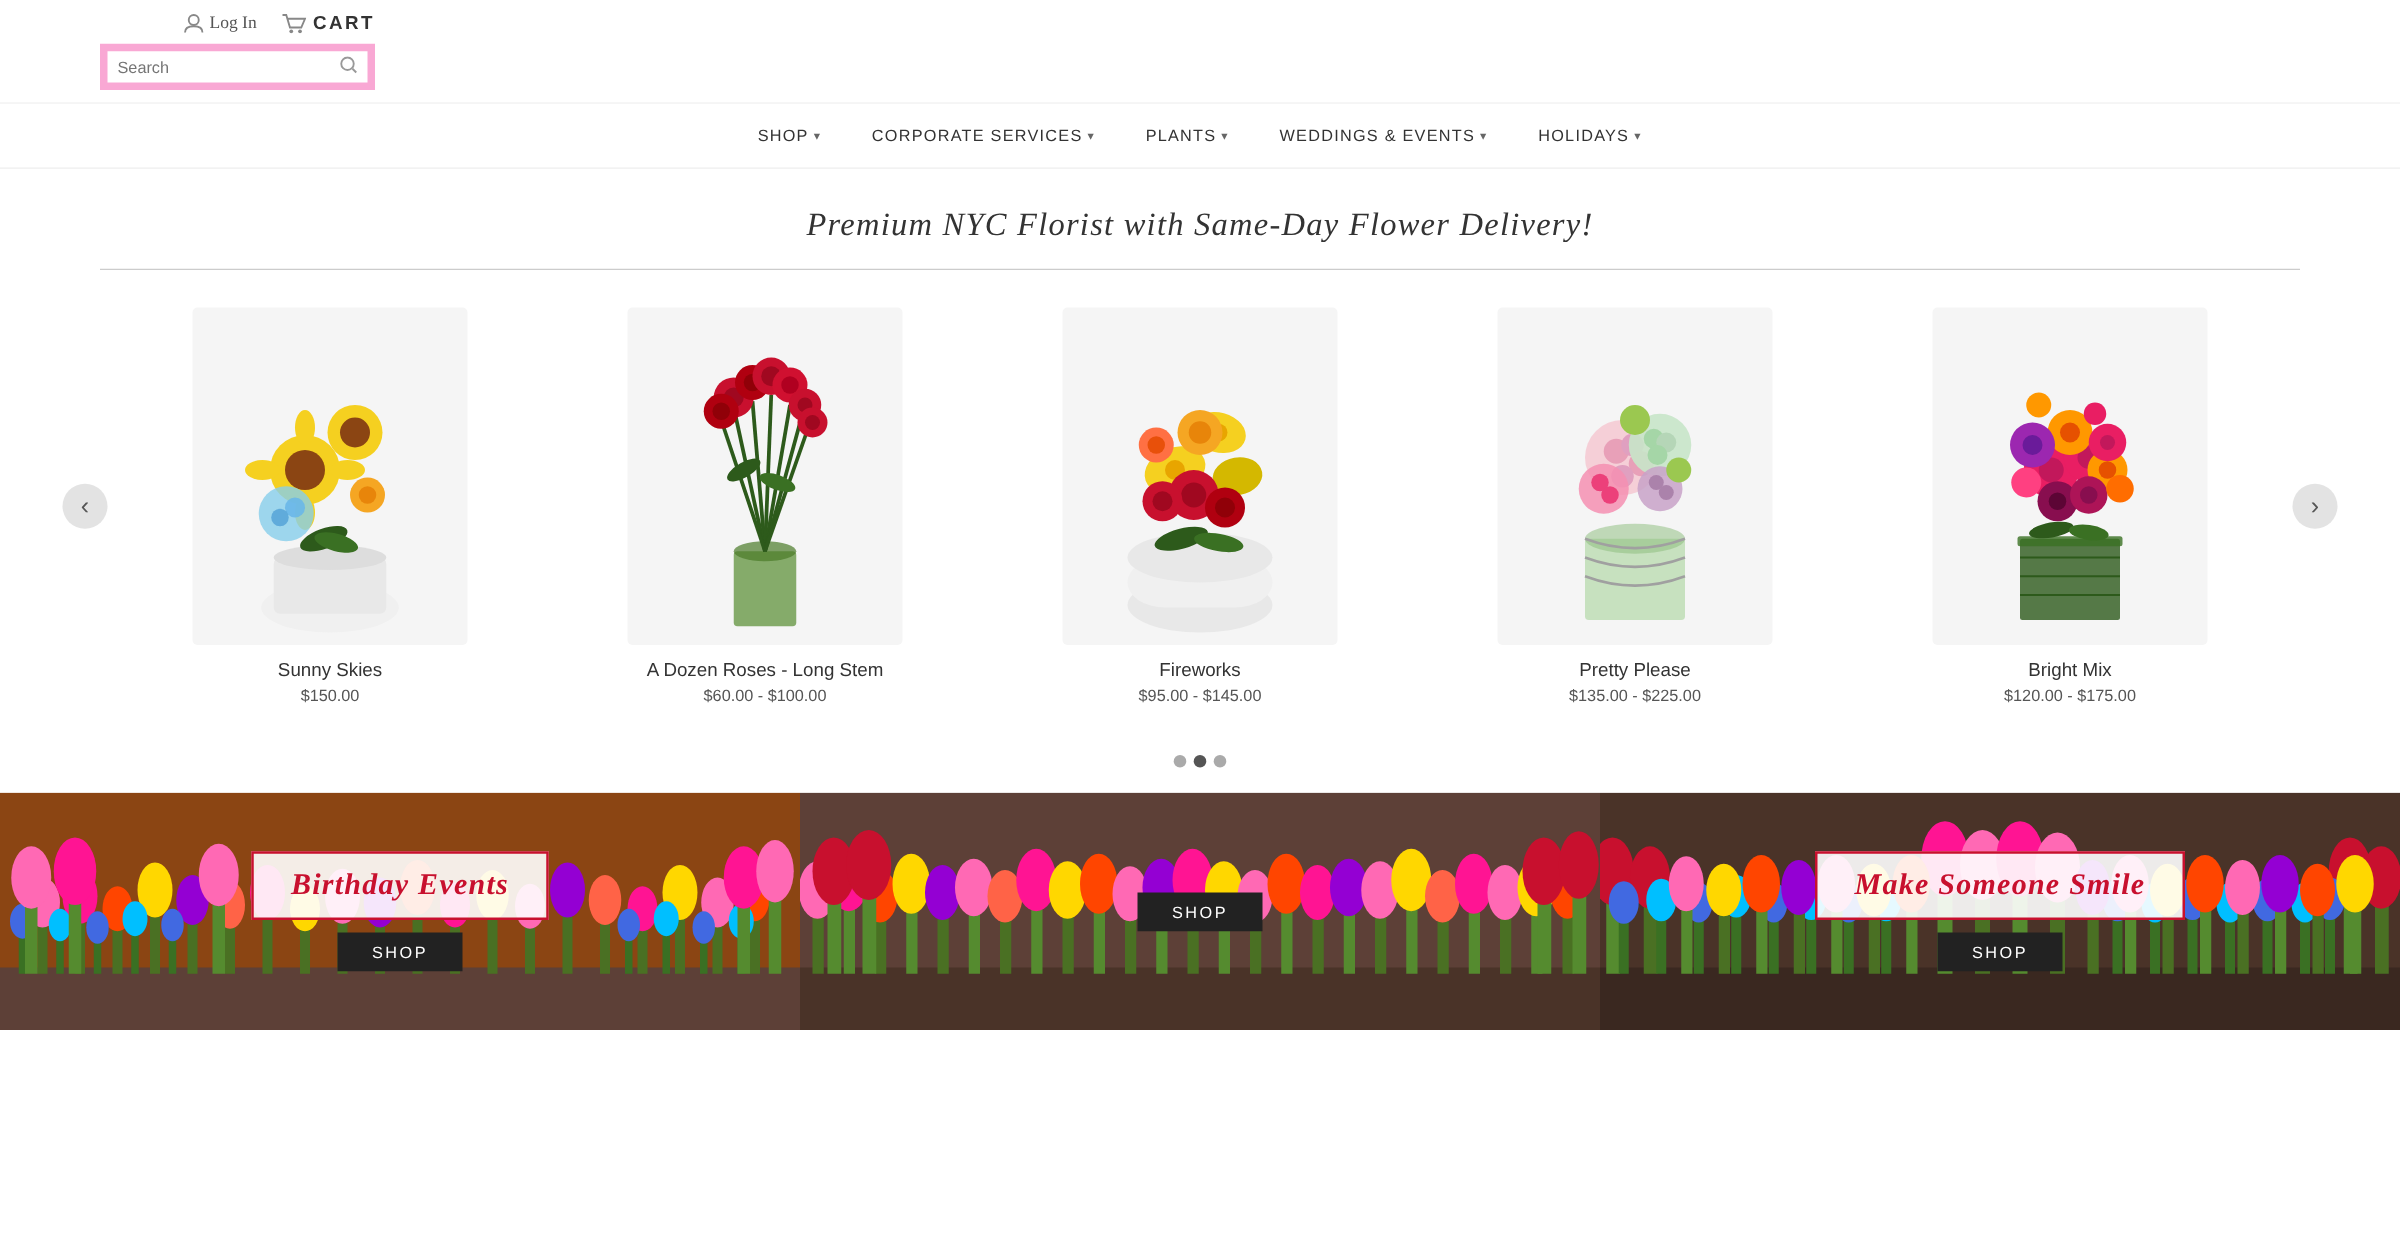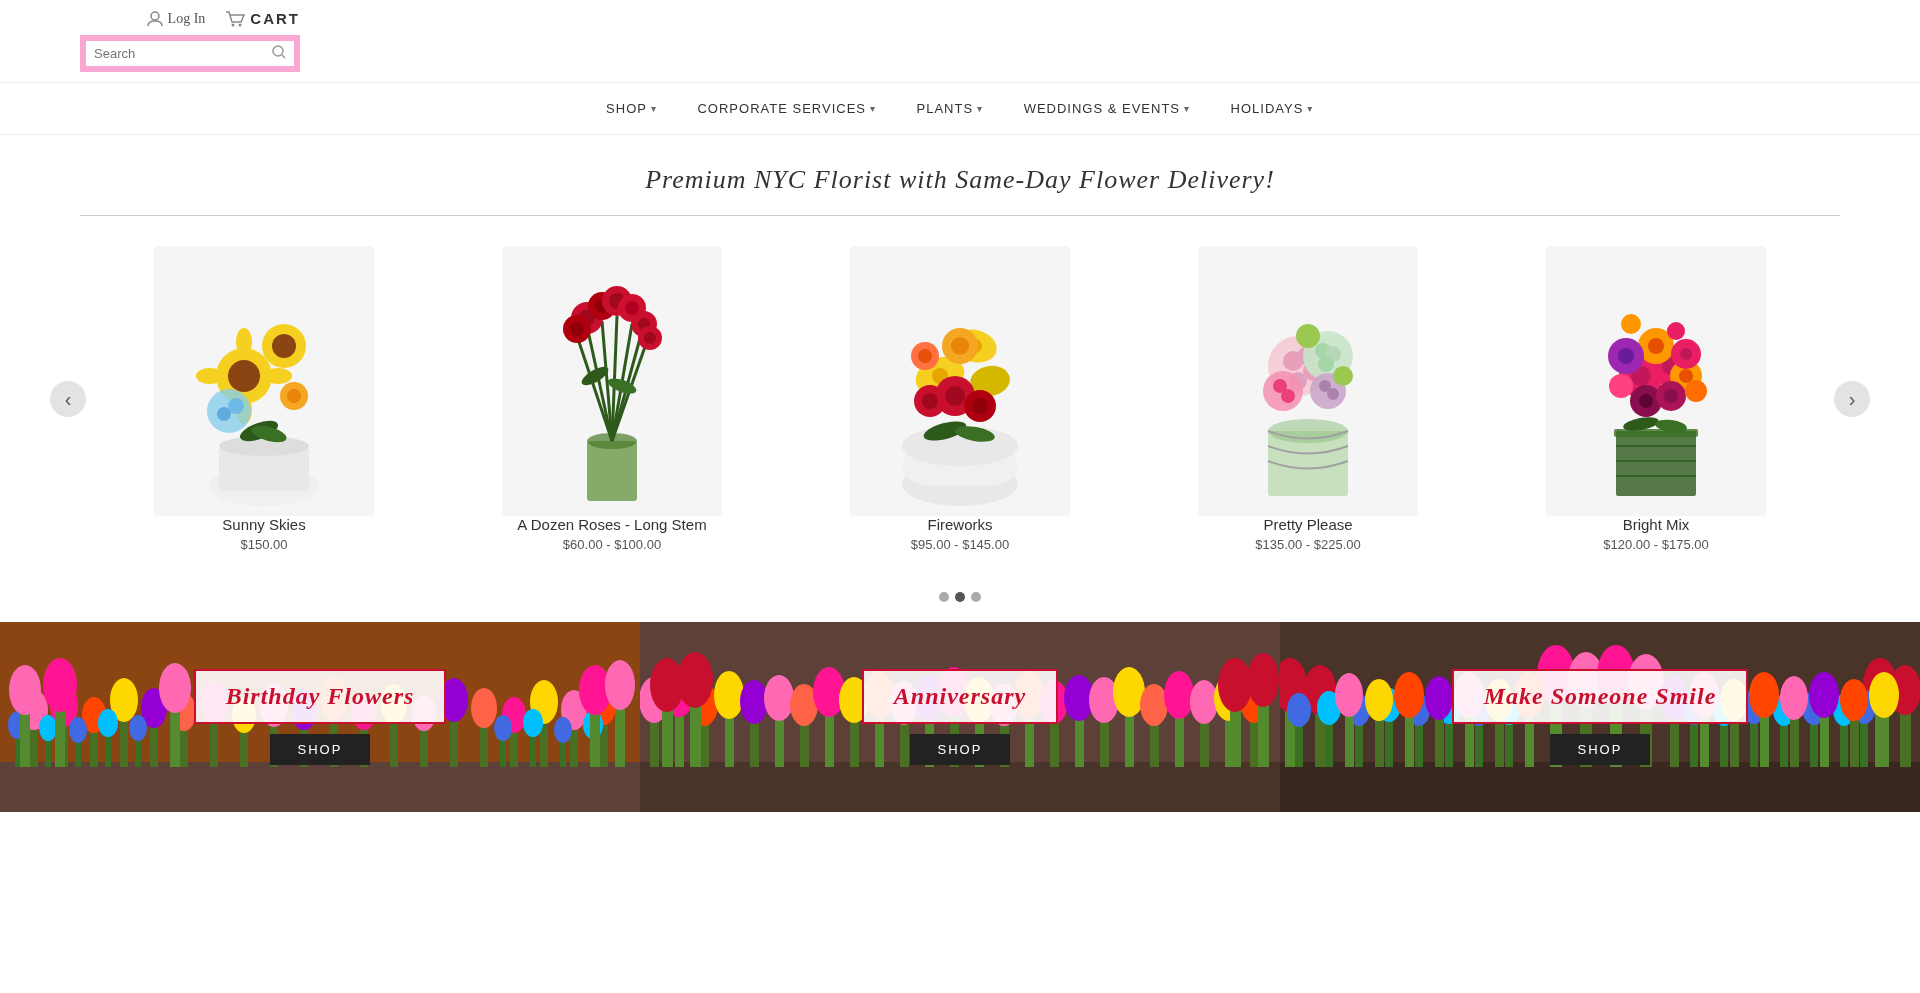--- a/index.html
+++ b/index.html
@@ -151,20 +151,21 @@
       background: #f5f5f5;
       border-radius: 4px;
       display: flex;
       align-items: center;
       justify-content: center;
       overflow: hidden;
       position: relative;
     }
 
     .product-name {
+      margin-top: 12px;
       font-size: 15px;
       color: #333;
       text-align: right;
     }
     .product-price {
       font-size: 13px;
       color: #555;
       margin-top: 4px;
       text-align: center;
     }
@@ -587,21 +588,21 @@
         <rect x="170" y="68" width="10" height="77" fill="#558b2f"></rect>
         <ellipse cx="175" cy="66" rx="16" ry="25" fill="#ff69b4"></ellipse>
         <rect x="590" y="70" width="10" height="75" fill="#558b2f"></rect>
         <ellipse cx="595" cy="68" rx="16" ry="25" fill="#ff1493"></ellipse>
         <rect x="615" y="65" width="10" height="80" fill="#558b2f"></rect>
         <ellipse cx="620" cy="63" rx="15" ry="25" fill="#ff69b4"></ellipse>
       </svg>
     </div>
     <div class="banner-content">
       <div class="banner-title-box">
-        <div class="banner-title">Birthday Flowers</div>
+        <div class="banner-title">Birthday Events</div>
       </div>
       <button class="banner-shop-btn">SHOP</button>
     </div>
   </div>
 
   <div class="banner">
     <div class="banner-bg">
       <svg width="100%" height="100%" viewBox="0 0 640 190">
         <rect width="640" height="190" fill="#5d4037"></rect>
         <rect x="0" y="140" width="640" height="50" fill="#4a3328"></rect>
@@ -661,23 +662,20 @@
         <ellipse cx="27" cy="63" rx="17" ry="27" fill="#c8102e"></ellipse>
         <rect x="50" y="60" width="11" height="85" fill="#558b2f"></rect>
         <ellipse cx="55" cy="58" rx="18" ry="28" fill="#c8102e"></ellipse>
         <rect x="590" y="65" width="11" height="80" fill="#558b2f"></rect>
         <ellipse cx="595" cy="63" rx="17" ry="27" fill="#c8102e"></ellipse>
         <rect x="618" y="60" width="11" height="85" fill="#558b2f"></rect>
         <ellipse cx="623" cy="58" rx="16" ry="27" fill="#c8102e"></ellipse>
       </svg>
     </div>
     <div class="banner-content">
-      <div class="banner-title-box">
-        <div class="banner-title">Anniversary</div>
-      </div>
       <button class="banner-shop-btn">SHOP</button>
     </div>
   </div>
 
   <div class="banner">
     <div class="banner-bg">
       <svg width="100%" height="100%" viewBox="0 0 640 190">
         <rect width="640" height="190" fill="#4a3328"></rect>
         <rect x="0" y="140" width="640" height="50" fill="#3a2820"></rect>
 

